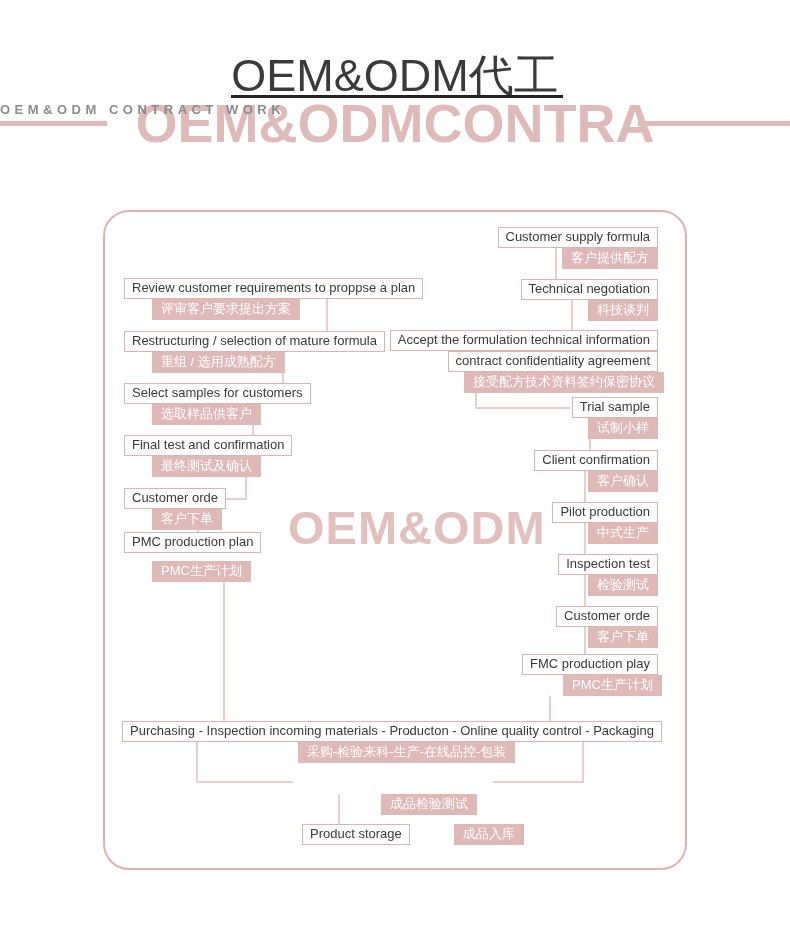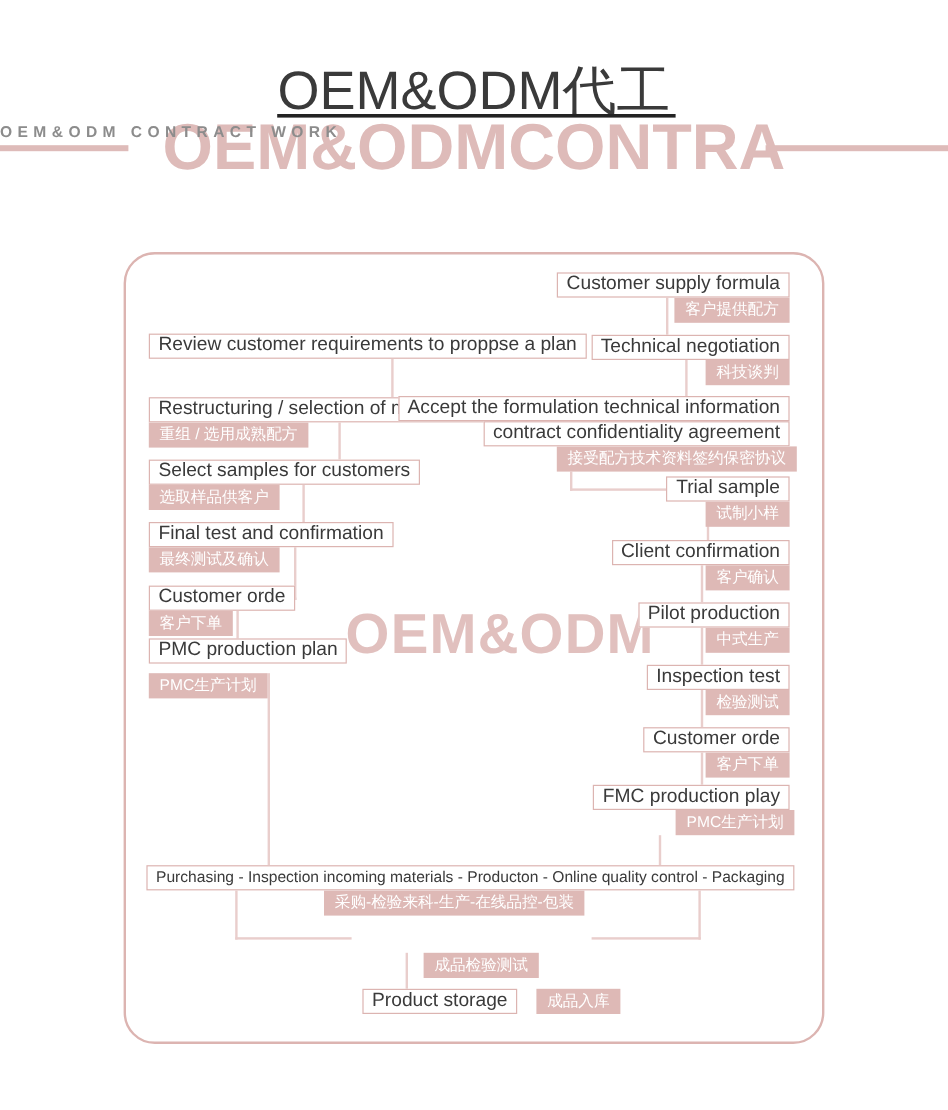--- a/index.html
+++ b/index.html
@@ -25,25 +25,25 @@
     position:absolute;top:102px;left:0;right:0;
     font-size:13px;font-weight:700;letter-spacing:4.5px;color:#8c8c8c;z-index:4;white-space:nowrap;
   }
   
   .flow{
     position:absolute;left:103px;top:210px;width:584px;height:660px;
     border:2px solid #dcb4b1;border-radius:26px;box-sizing:border-box;z-index:2;
   }
   .wbox{
     position:absolute;background:#fff;border:1.5px solid #dcb4b1;color:#3a3a3a;
-    font-size:16px;line-height:16px;padding:1px 7px 2px;white-space:nowrap;z-index:3;
+    font-size:13px;line-height:16px;padding:1px 7px 2px;white-space:nowrap;z-index:3;
   }
   .plabel{
     position:absolute;background:#deb9b6;color:#ffffff;
-    font-size:13px;line-height:16px;padding:2px 9px 3px;white-space:nowrap;z-index:2;
+    font-size:13px;line-height:16px;padding:2px 9px 3px;white-space:nowrap;z-index:2;margin-left:28px;
   }
   .vline{position:absolute;width:2px;background:#e9cecc;z-index:1;}
   .hline{position:absolute;height:2px;background:#e9cecc;z-index:1;}
   .wm-en{
     position:absolute;left:183px;top:288px;font-size:47px;font-weight:800;
     letter-spacing:1px;color:#e1c0be;z-index:1;white-space:nowrap;
   }
   .wm-cn{
     position:absolute;left:226px;top:347px;font-size:27px;font-weight:400;
     letter-spacing:17px;color:#e6c8c6;z-index:1;white-space:nowrap;
@@ -59,20 +59,21 @@
 <div class="hdr-rule right"></div>
 <div class="hdr-title">OEM&amp;ODM代工</div>
 <div class="hdr-underline"></div>
 <div class="hdr-subtitle">OEM&amp;ODM CONTRACT WORK</div>
 
 <div class="flow">
 
   <div class="wm-en">OEM&amp;ODM</div>
 
   <div class="wbox" style="left:19px;top:66px">Review customer requirements to proppse a plan</div>
+  <div class="plabel" style="left:19px;top:87px">评审客户要求提出方案</div>
   <div class="vline" style="left:221px;top:87px;height:32px"></div>
 
   <div class="wbox" style="left:19px;top:119px">Restructuring / selection of mature formula</div>
   <div class="plabel" style="left:19px;top:140px">重组 / 选用成熟配方</div>
   <div class="vline" style="left:177px;top:140px;height:31px"></div>
 
   <div class="wbox" style="left:19px;top:171px">Select samples for customers</div>
   <div class="plabel" style="left:19px;top:192px">选取样品供客户</div>
   <div class="vline" style="left:147px;top:192px;height:31px"></div>
 

